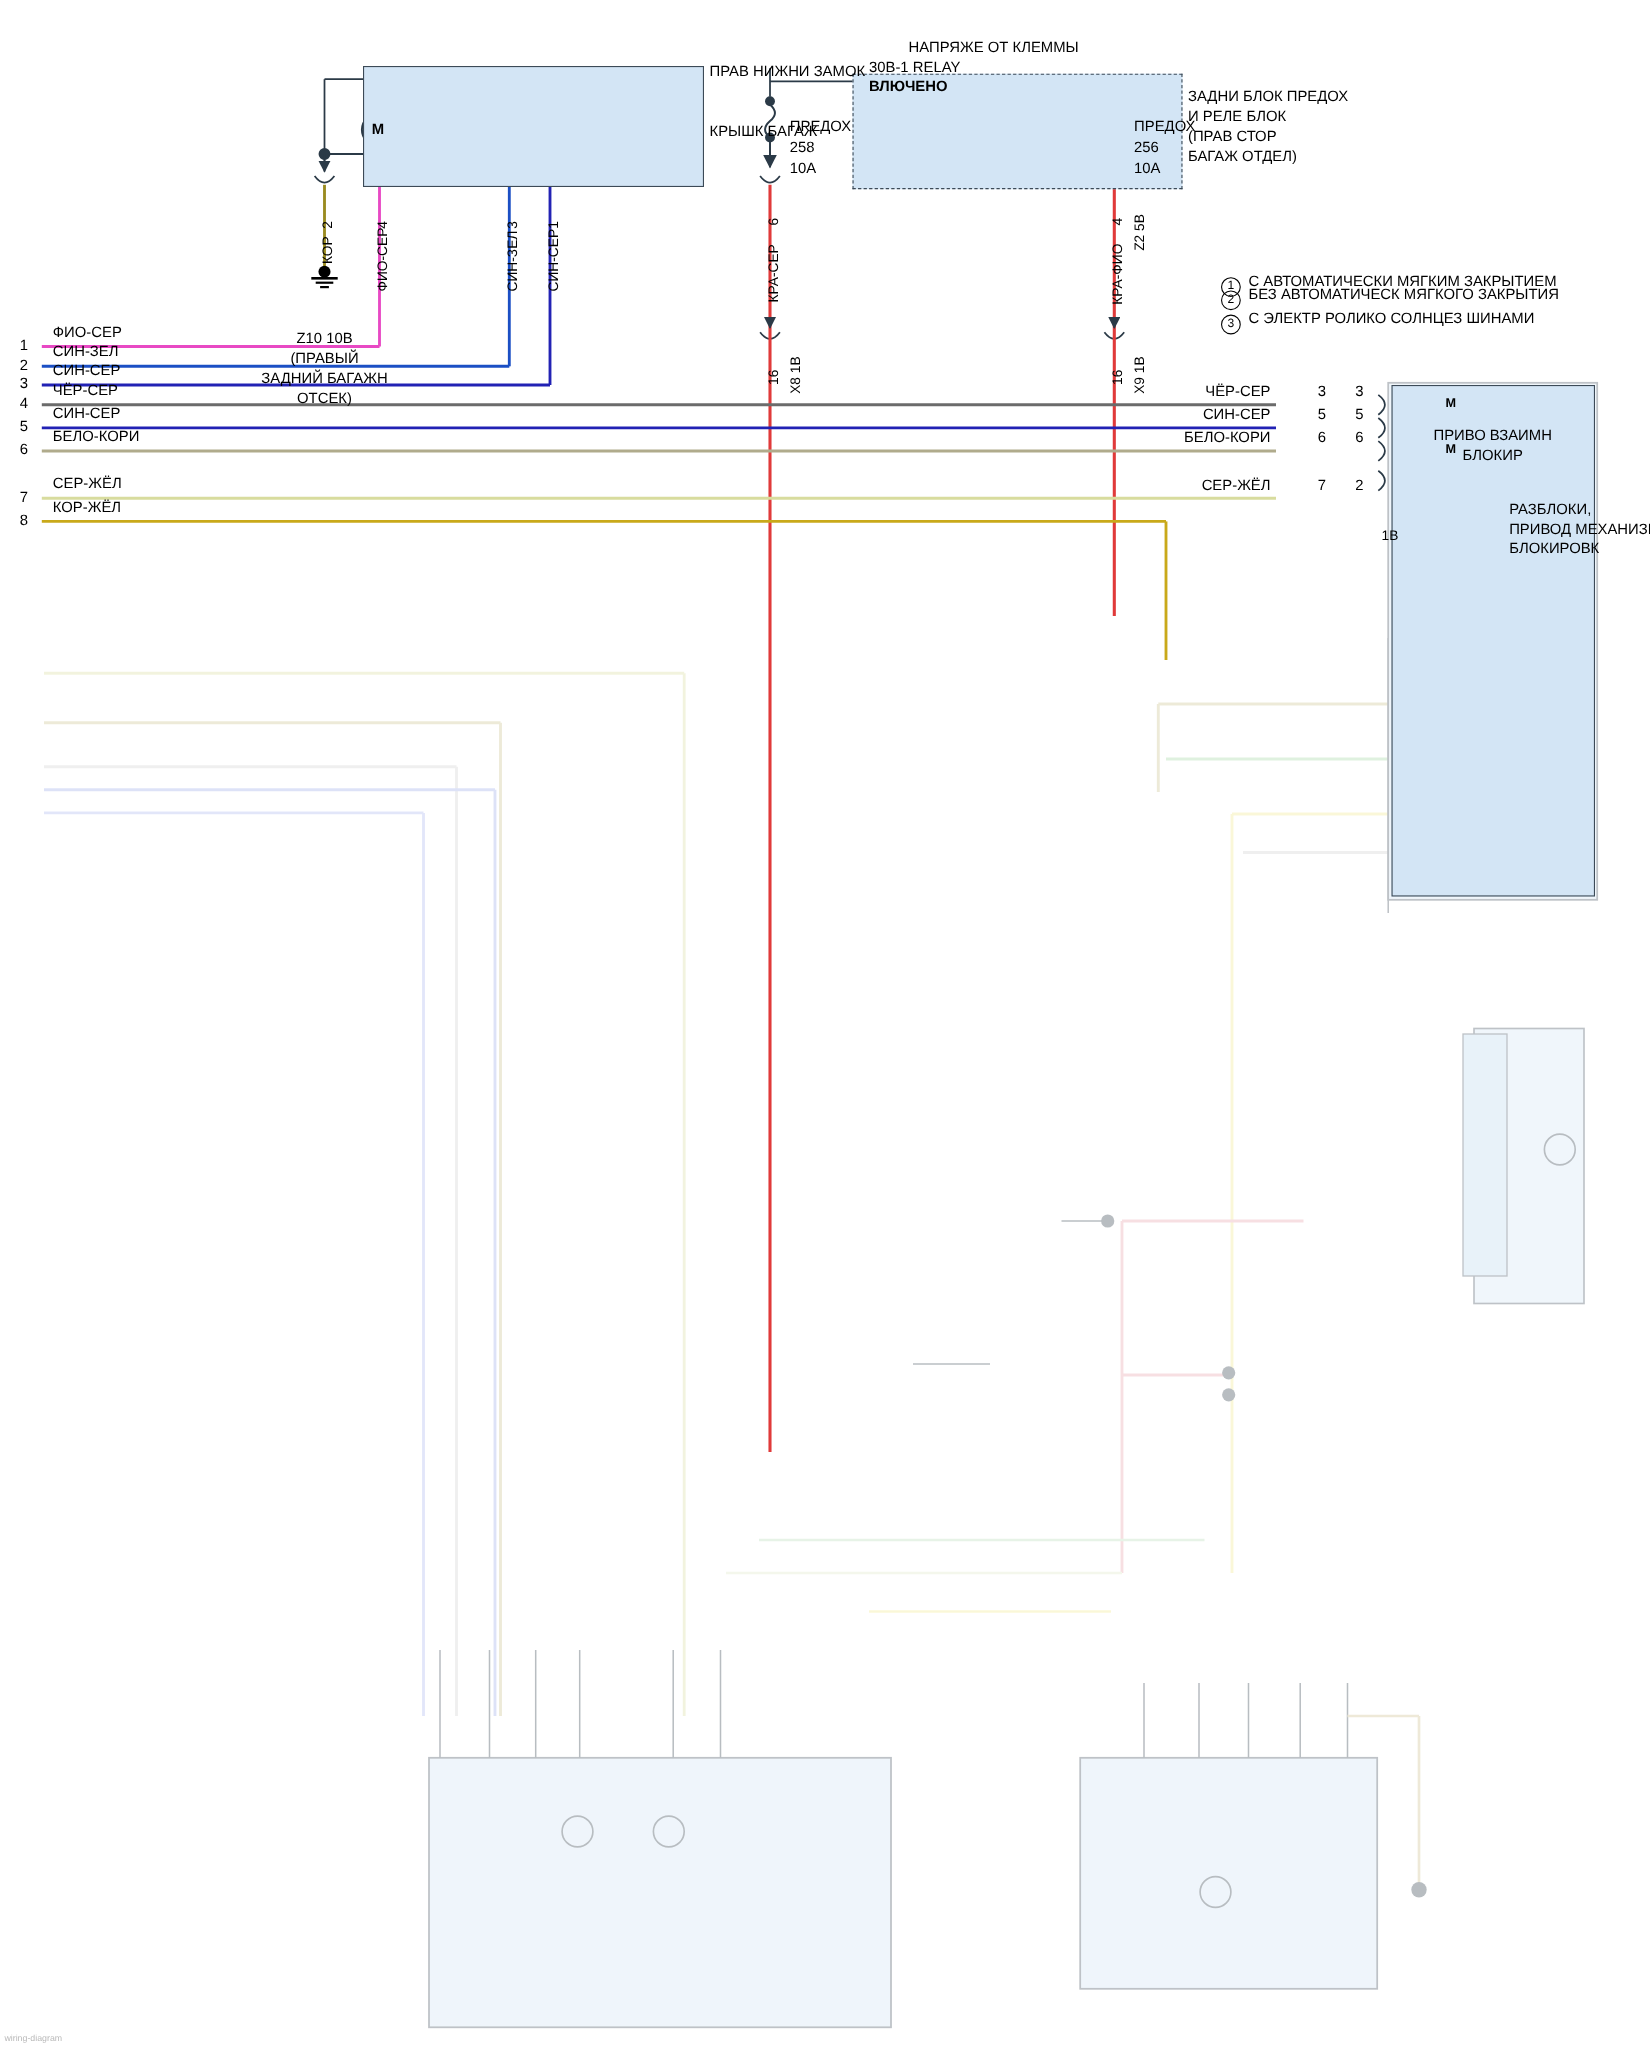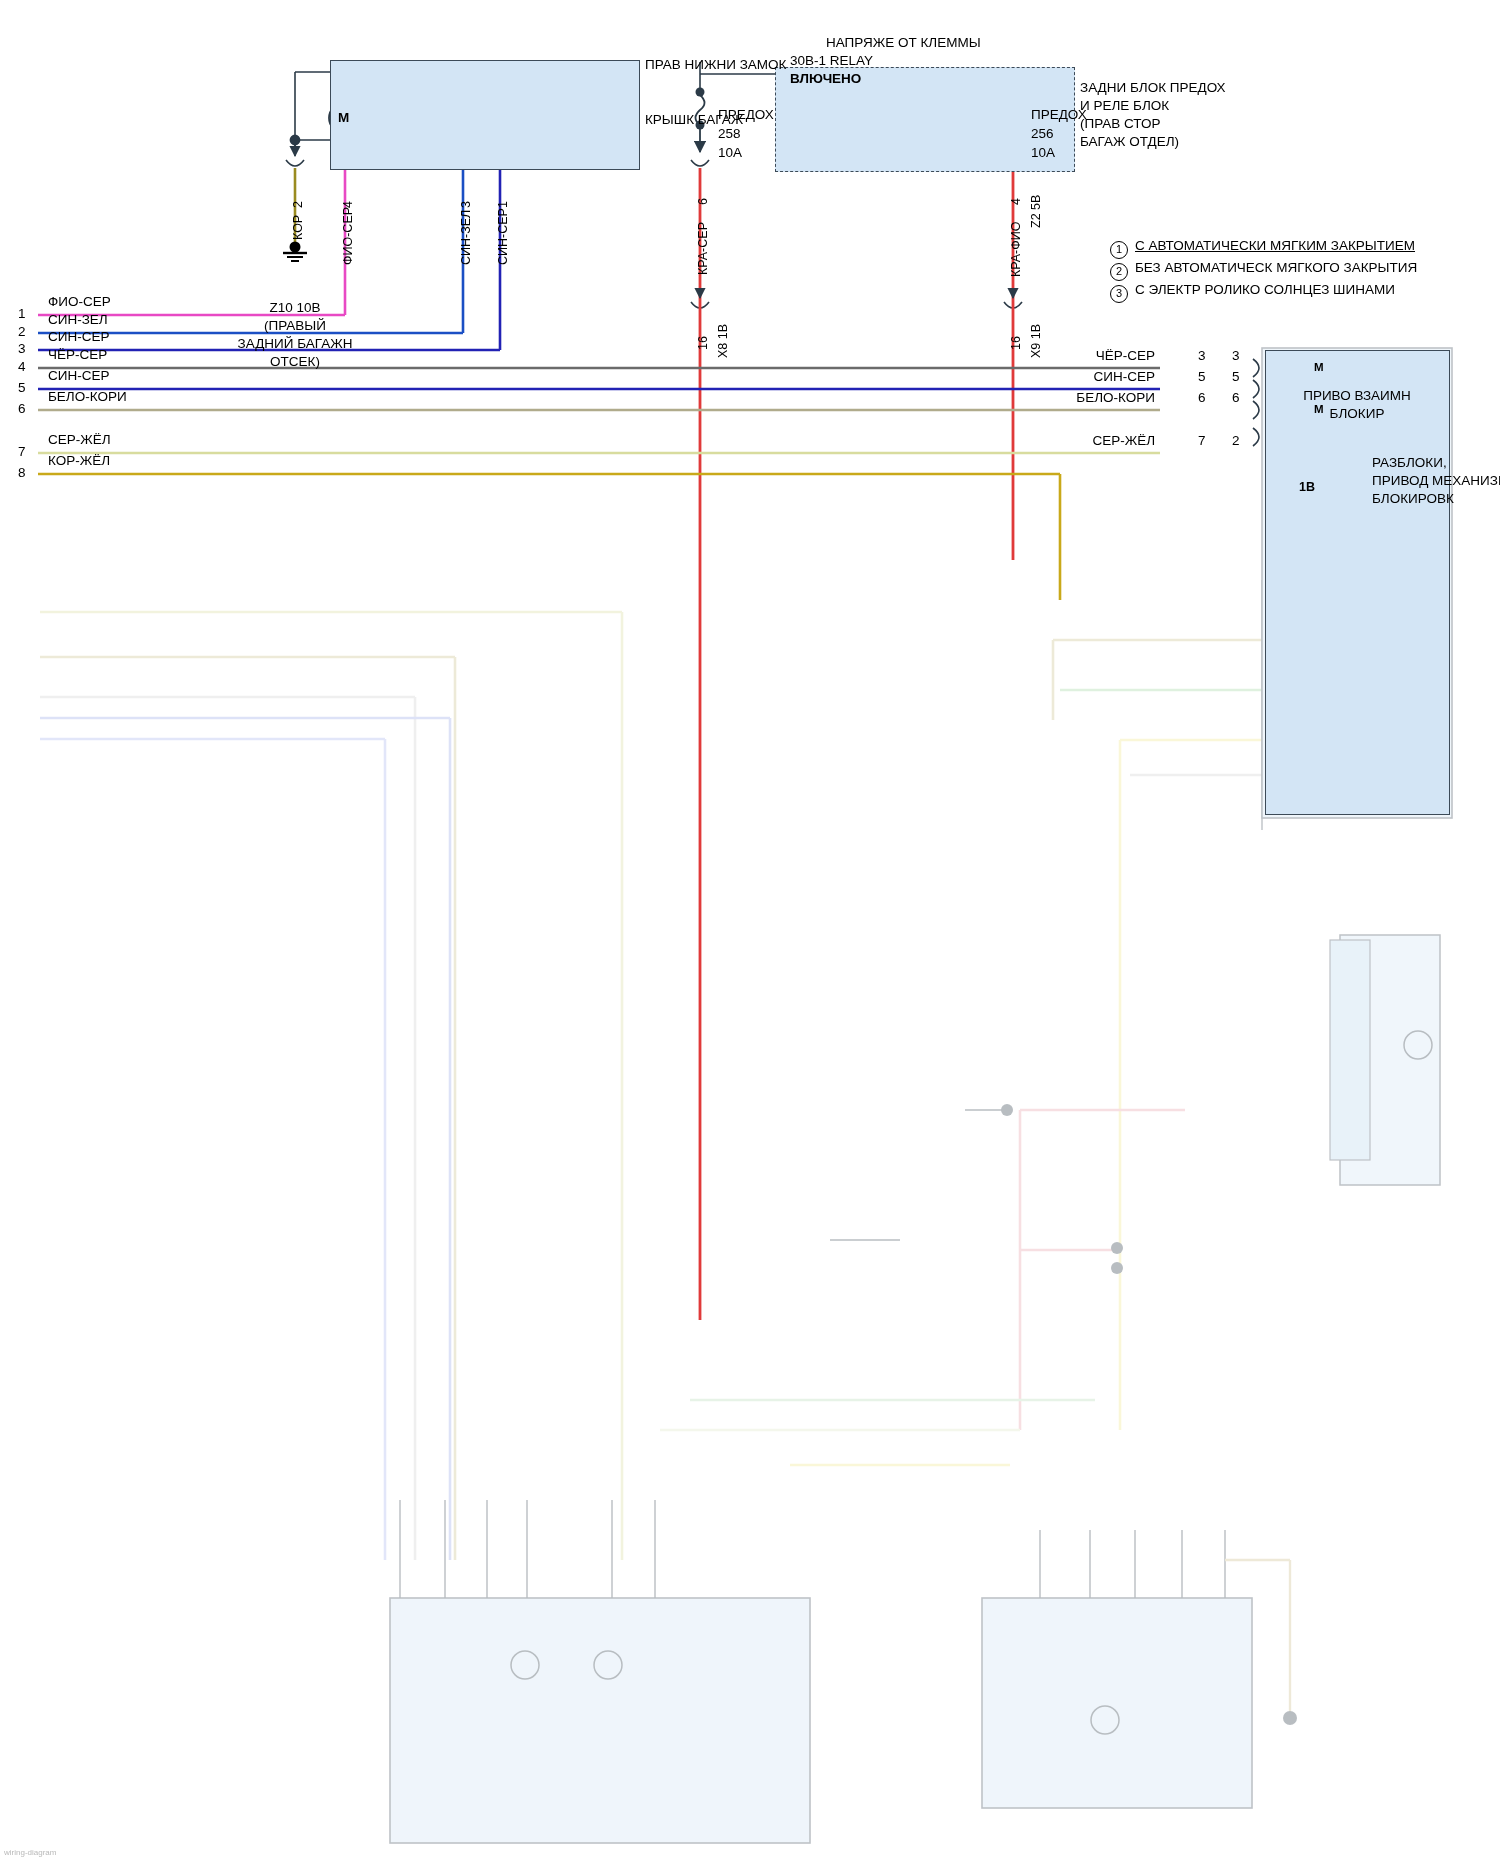--- a/index.html
+++ b/index.html
@@ -334,31 +334,31 @@
         <div class="txt t13" style="left: 48px; top: 368px;">СИН-СЕР</div>
         <div class="txt t13" style="left: 18px; top: 401px;">6</div>
         <div class="txt t13" style="left: 48px; top: 389px;">БЕЛО-КОРИ</div>
         <div class="txt t13" style="left: 18px; top: 444px;">7</div>
         <div class="txt t13" style="left: 48px; top: 432px;">СЕР-ЖЁЛ</div>
         <div class="txt t13" style="left: 18px; top: 465px;">8</div>
         <div class="txt t13" style="left: 48px; top: 453px;">КОР-ЖЁЛ</div>
       </div>
 
   <div id="legendList">
-        <div class="txt t13" style="left: 1110px; top: 238px; text-decoration: underline;"><span style="display: inline-block; width: 16px; height: 16px; border: 1.4px solid rgb(0, 0, 0); border-radius: 50%; text-align: center; line-height: 14px; font-size: 11px; margin-right: 7px; vertical-align: -3px;">1</span><span>С АВТОМАТИЧЕСКИ МЯГКИМ ЗАКРЫТИЕМ</span></div>
+        <div class="txt t13" style="left: 1110px; top: 248px;"><span style="display: inline-block; width: 16px; height: 16px; border: 1.4px solid rgb(0, 0, 0); border-radius: 50%; text-align: center; line-height: 14px; font-size: 11px; margin-right: 7px; vertical-align: -3px;">1</span><span>С АВТОМАТИЧЕСКИ МЯГКИМ ЗАКРЫТИЕМ</span></div>
         <div class="txt t13" style="left: 1110px; top: 260px;"><span style="display: inline-block; width: 16px; height: 16px; border: 1.4px solid rgb(0, 0, 0); border-radius: 50%; text-align: center; line-height: 14px; font-size: 11px; margin-right: 7px; vertical-align: -3px;">2</span><span>БЕЗ АВТОМАТИЧЕСК МЯГКОГО ЗАКРЫТИЯ</span></div>
         <div class="txt t13" style="left: 1110px; top: 282px;"><span style="display: inline-block; width: 16px; height: 16px; border: 1.4px solid rgb(0, 0, 0); border-radius: 50%; text-align: center; line-height: 14px; font-size: 11px; margin-right: 7px; vertical-align: -3px;">3</span><span>С ЭЛЕКТР РОЛИКО СОЛНЦЕЗ ШИНАМИ</span></div>
       </div>
 
   <div class="txt t13" style="left:1357px;top:388px;transform:translateX(-50%);text-align:center;">ПРИВО ВЗАИМН</div>
   <div class="txt t13" style="left:1357px;top:406px;transform:translateX(-50%);text-align:center;">БЛОКИР</div>
   <div class="txt t13" style="left:1372px;top:455px;">РАЗБЛОКИ,</div>
   <div class="txt t13" style="left:1372px;top:473px;">ПРИВОД МЕХАНИЗМА</div>
   <div class="txt t13" style="left:1372px;top:491px;">БЛОКИРОВК</div>
-  <div class="txt t12" style="left:1299px;top:480px;font-weight:bold;">1B</div>
+  <div class="txt t12" style="left:1256px;top:480px;">1B</div>
 
   <div id="rightPins">
         <div class="txt t13" style="left: 1155px; top: 348px; width: 80px; text-align: right; transform: translateX(-80px);">ЧЁР-СЕР</div>
         <div class="txt t13" style="left: 1198px; top: 348px;">3</div>
         <div class="txt t13" style="left: 1232px; top: 348px;">3</div>
         <div class="txt t13" style="left: 1155px; top: 369px; width: 80px; text-align: right; transform: translateX(-80px);">СИН-СЕР</div>
         <div class="txt t13" style="left: 1198px; top: 369px;">5</div>
         <div class="txt t13" style="left: 1232px; top: 369px;">5</div>
         <div class="txt t13" style="left: 1155px; top: 390px; width: 80px; text-align: right; transform: translateX(-80px);">БЕЛО-КОРИ</div>
         <div class="txt t13" style="left: 1198px; top: 390px;">6</div>

